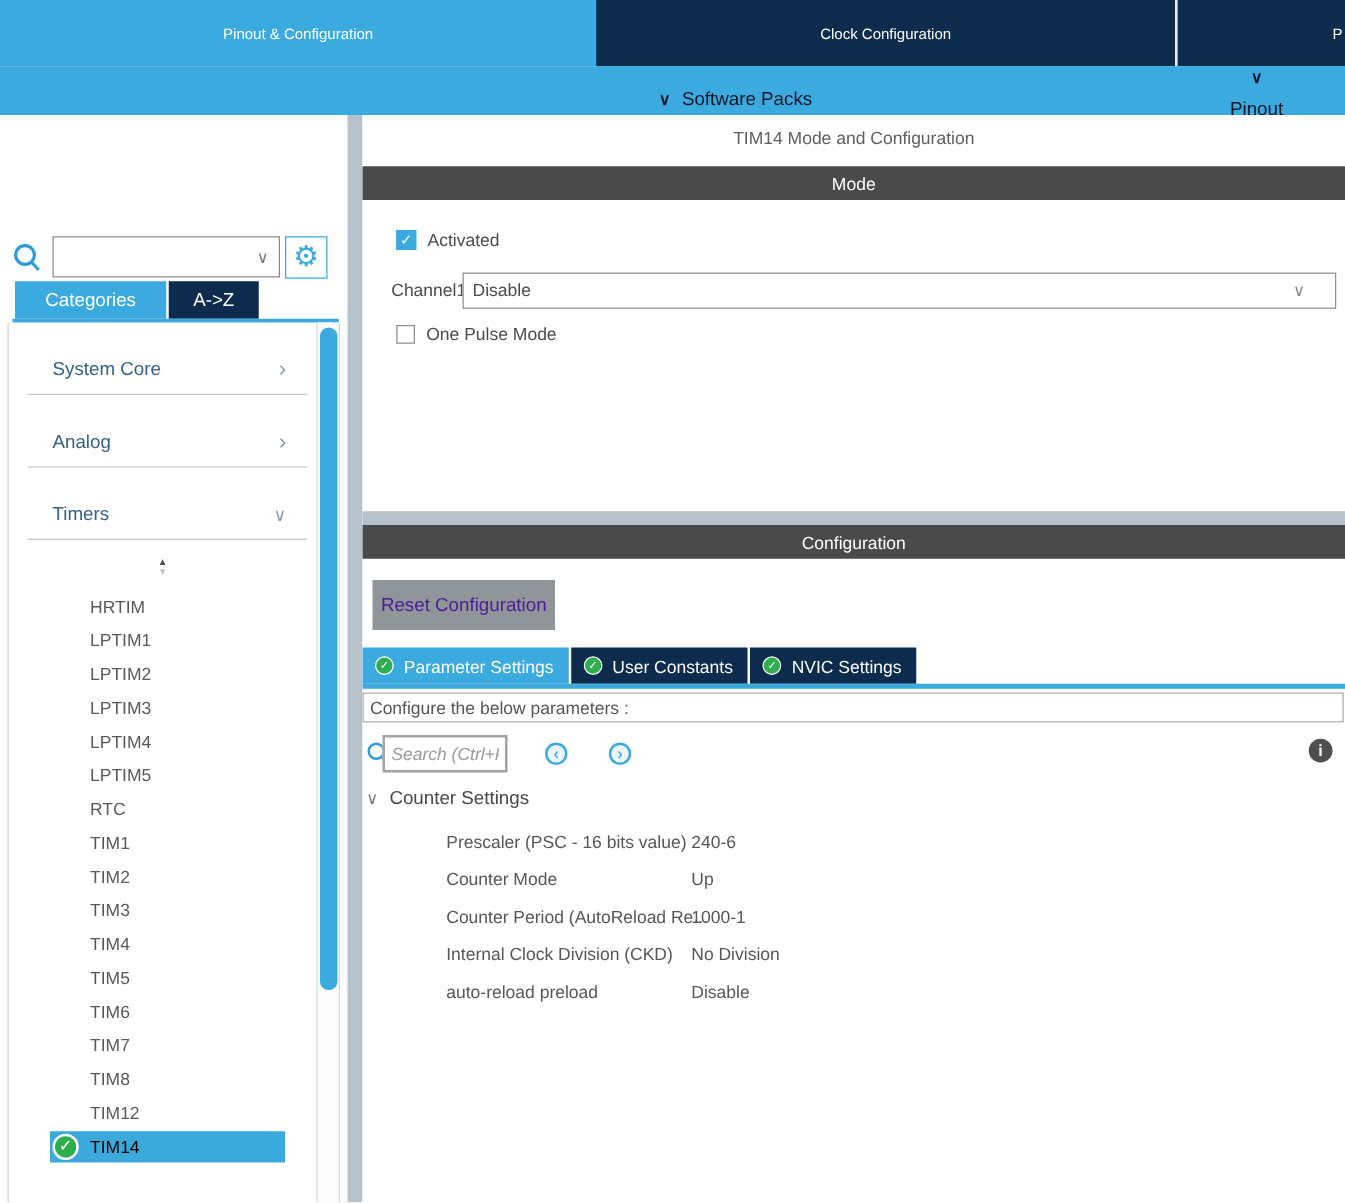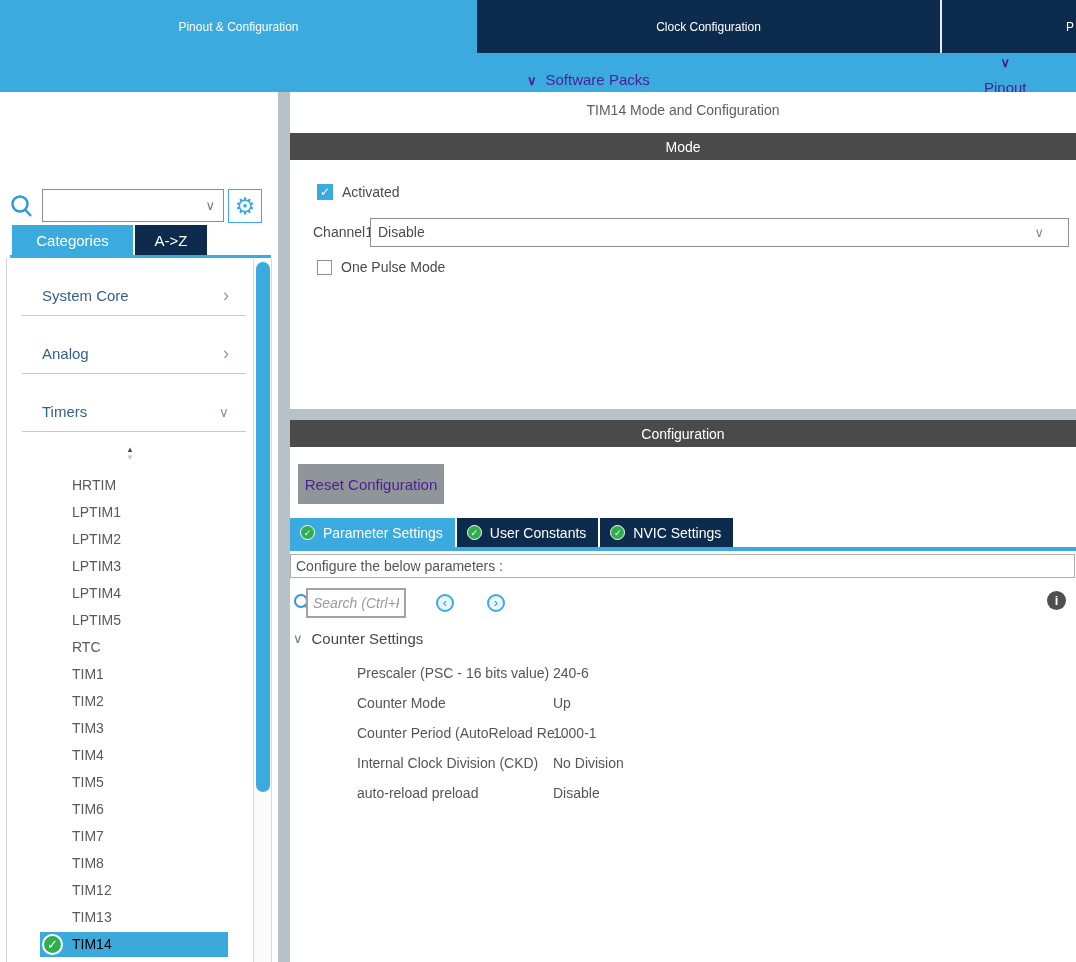--- a/index.html
+++ b/index.html
@@ -12,21 +12,21 @@
   .nav-tab { position:absolute; top:0; height:53px; display:flex; align-items:center; justify-content:center;
              color:#fff; font-size:12px; }
   .nav-tab.t1 { left:0; width:477px; }
   .nav-tab.t2 { left:477px; width:463px; background:#0C2B4D; }
   .nav-tab-divider { position:absolute; left:940px; top:0; width:2px; height:53px; background:#E8ECEF; }
   .nav-tab.t3 { left:942px; width:134px; background:#0C2B4D; justify-content:flex-start; overflow:hidden; }
   .nav-tab.t3 span { position:absolute; left:124px; white-space:nowrap; }
 
   .subnav { position:absolute; left:0; top:53px; width:1076px; height:39px; background:#3BABDF; }
   .subnav-item { position:absolute; top:0; height:53px; display:flex; align-items:center; gap:9px;
-                 color:#4c1d95; font-size:15px; }
+                 color:#0f172a; font-size:15px; }
   .subnav-item .chev::before { content:"\2228"; font-size:13px; font-weight:bold; }
   .subnav-item.sp { left:527px; }
   .subnav-item.pn { left:984px;flex-direction:column; }
 
   
   .sidebar { position:absolute; left:0; top:92px; width:278px; height:870px; background:#fff; }
   .search-icon-sb { position:absolute; left:9px; top:100px; }
   .sb-combo { position:absolute; left:42px; top:97px; width:182px; height:33px; background:#fff;
               border:1px solid #8C8C8C; }
   .sb-combo .chev { position:absolute; right:8px; top:8px; color:#777; font-size:13px; }
@@ -310,25 +310,20 @@
           
           <span class="t-lbl">TIM8</span>
         </div>
 
         <div class="timer-item">
           
           
           <span class="t-lbl">TIM12</span>
         </div>
 
-        <div class="timer-item">
-          
-          
-          <span class="t-lbl">TIM13</span>
-        </div>
 
         <div class="timer-item selected">
           <span class="pill"></span>
           <span class="check"></span>
           <span class="t-lbl">TIM14</span>
         </div>
 
         <div class="timer-item">
           
           

